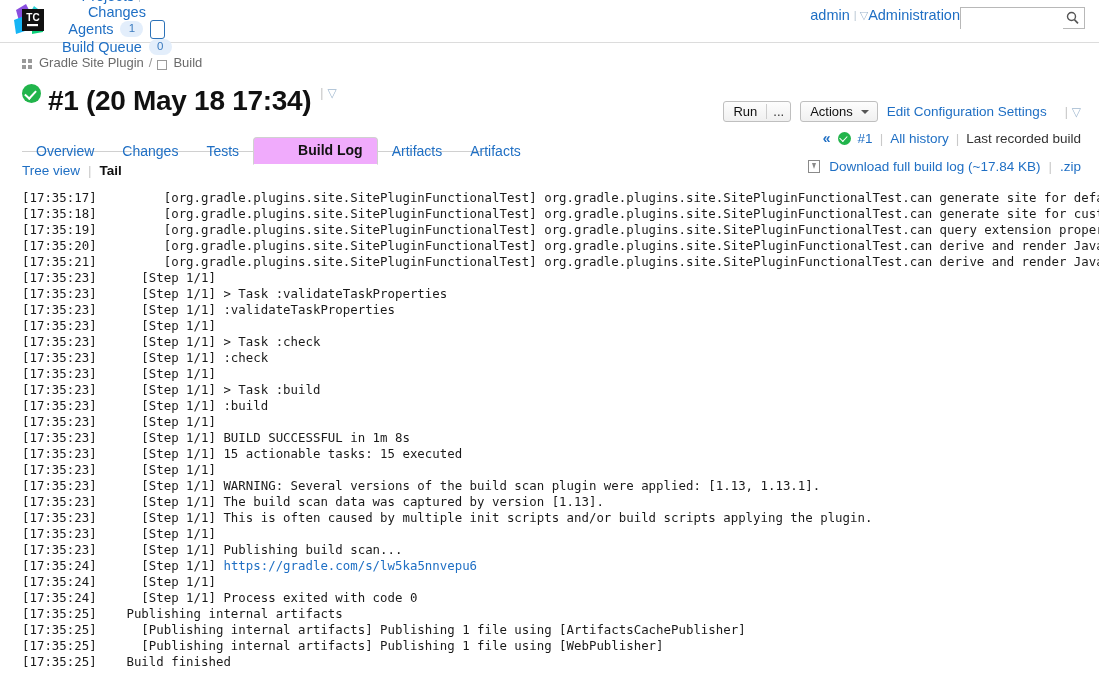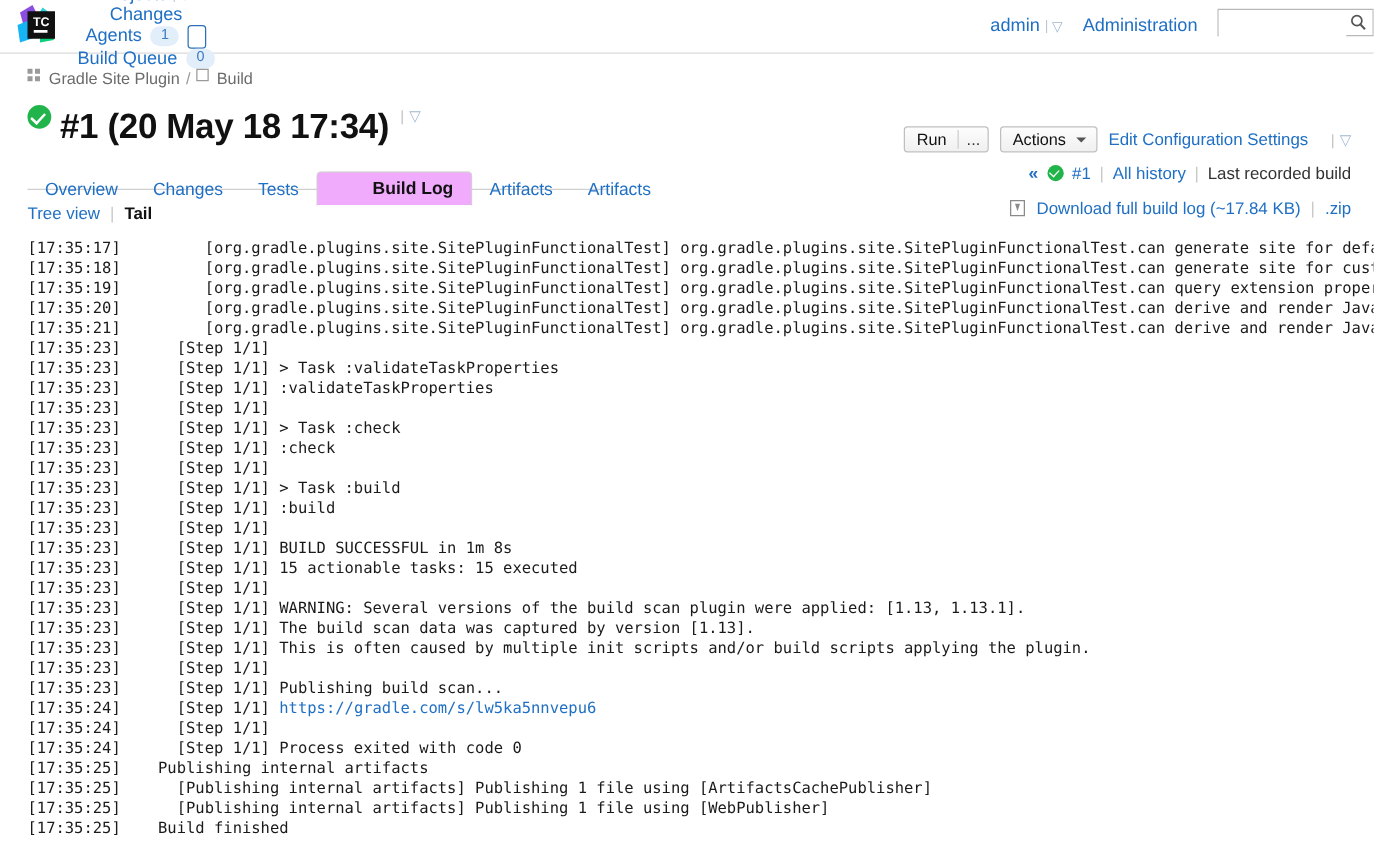--- a/index.html
+++ b/index.html
@@ -67,26 +67,25 @@
     display: inline-block;
     margin-left: 7px;
     width: 15px;
     height: 19px;
     border: 1.5px solid #2c72b8;
     border-radius: 3px;
     box-sizing: border-box;
   }
   .nav-right {
     position: absolute;
-    right: 0;
+    right: 14px;
     top: 7px;
     display: flex;
-    align-items: flex-end;
+    align-items: flex-start;
     font-size: 14.5px;
-    gap: 16px;
   }
   .search-wrap {
     position: relative;
     width: 125px;
     height: 22px;
     border: 1px solid #b8b8b8;
     background: #fff;
     box-sizing: border-box;
   }
   .search-wrap input {
@@ -101,21 +100,21 @@
   .search-icon {
     position: absolute;
     right: 5px;
     top: 3px;
   }
 
   
   .content { padding: 0 0 0 22px; position: relative; }
   .breadcrumb {
     display: flex;
-    align-items: flex-start;
+    align-items: flex-end;
     font-size: 13px;
     color: #6b6b6b;
     padding-top: 12px;
   }
   .bc-sep { margin: 0 5px; color: #999; }
   .grid-icon {
     display: inline-block;
     width: 11px;
     height: 11px;
     margin-right: 6px;

